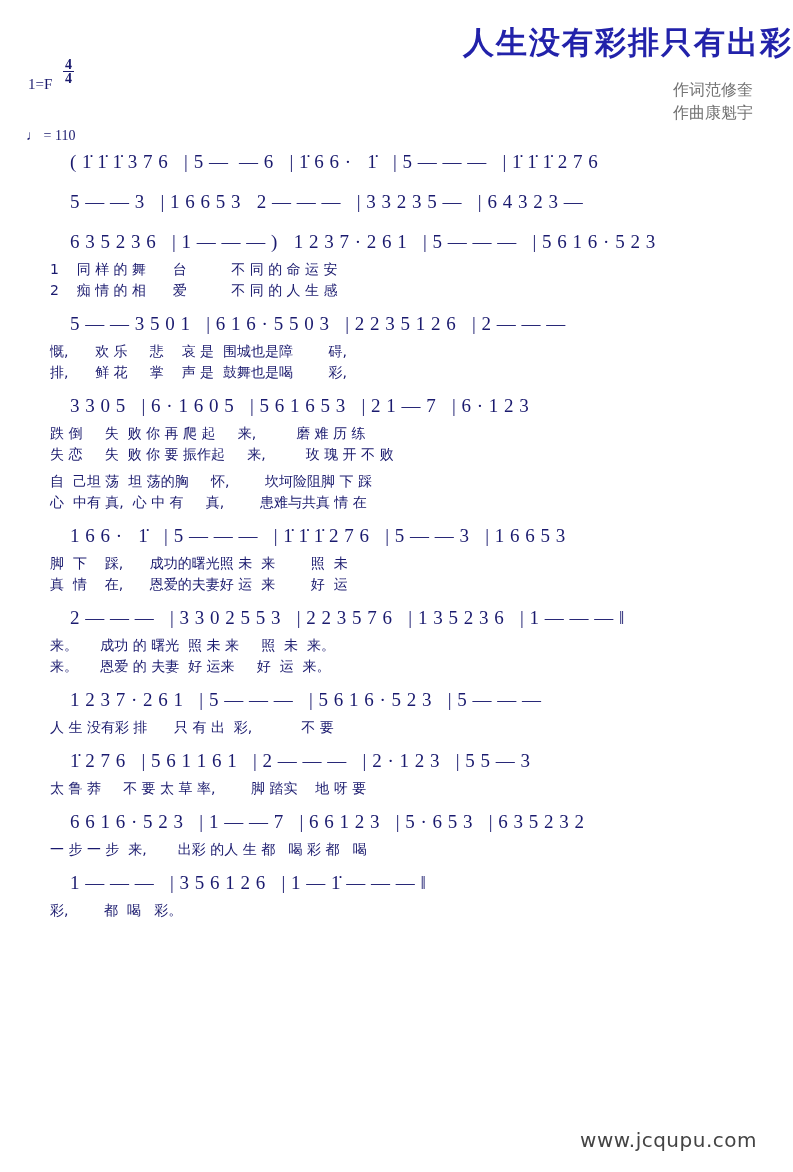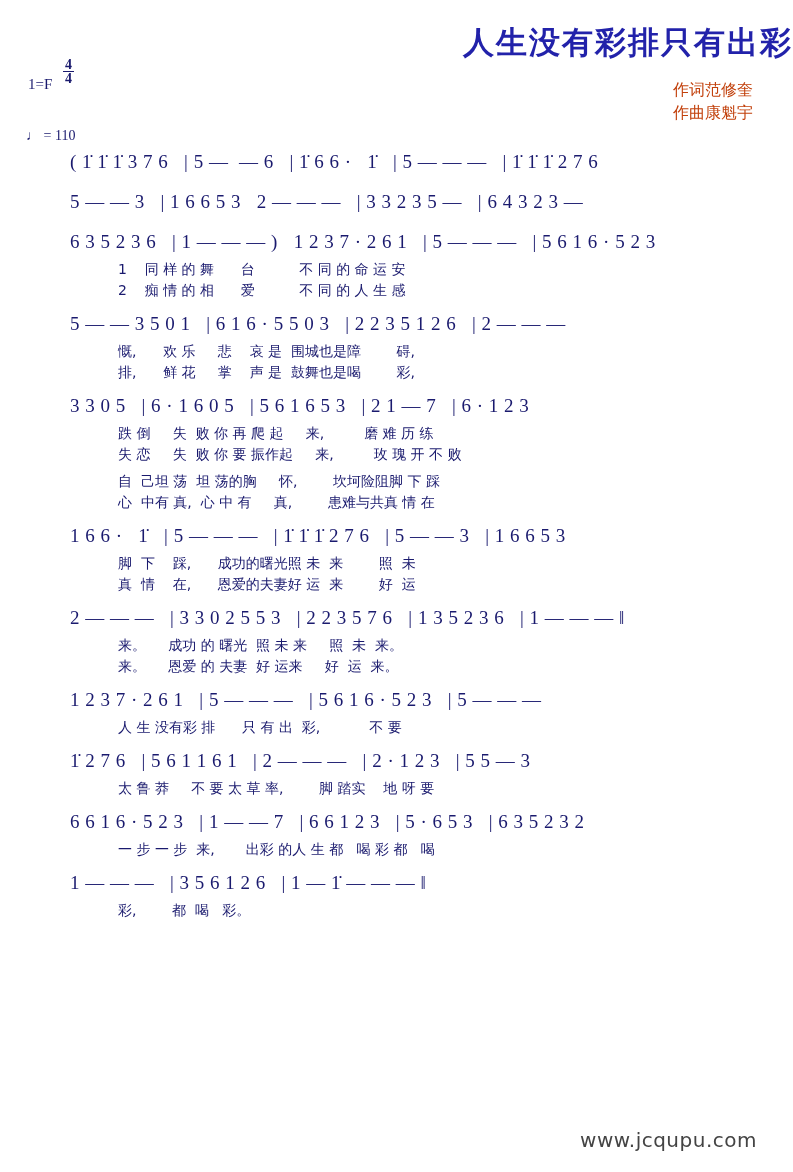--- a/index.html
+++ b/index.html
@@ -64,21 +64,21 @@
     white-space: nowrap;
     margin-top: 16px;
   }
   .credits {
     position: absolute;
     right: 40px;
     top: 78px;
     font-size: 16px;
     line-height: 23px;
     text-align: right;
-    color: #c2410c;
+    color: #737373;
     font-family: Liberation Serif, serif;
   }
 
   
   .music {
     position: absolute;
     top: 145px;
     left: 0;
     width: 771px;
   }
@@ -95,21 +95,21 @@
     white-space: pre;
     padding-left: 70px;
     line-height: 34px;
     height: 34px;
   }
   .lyric {
     font-family: "DejaVu Sans", sans-serif;
     font-size: 14px;
     color: #1a1a6e;
     white-space: pre;
-    padding-left: 118px;
+    padding-left: 50px;
     line-height: 21px;
     height: 21px;
   }
 
   
   .footer {
     position: absolute;
     right: 36px;
     bottom: 20px;
     font-family: "DejaVu Sans", sans-serif;

